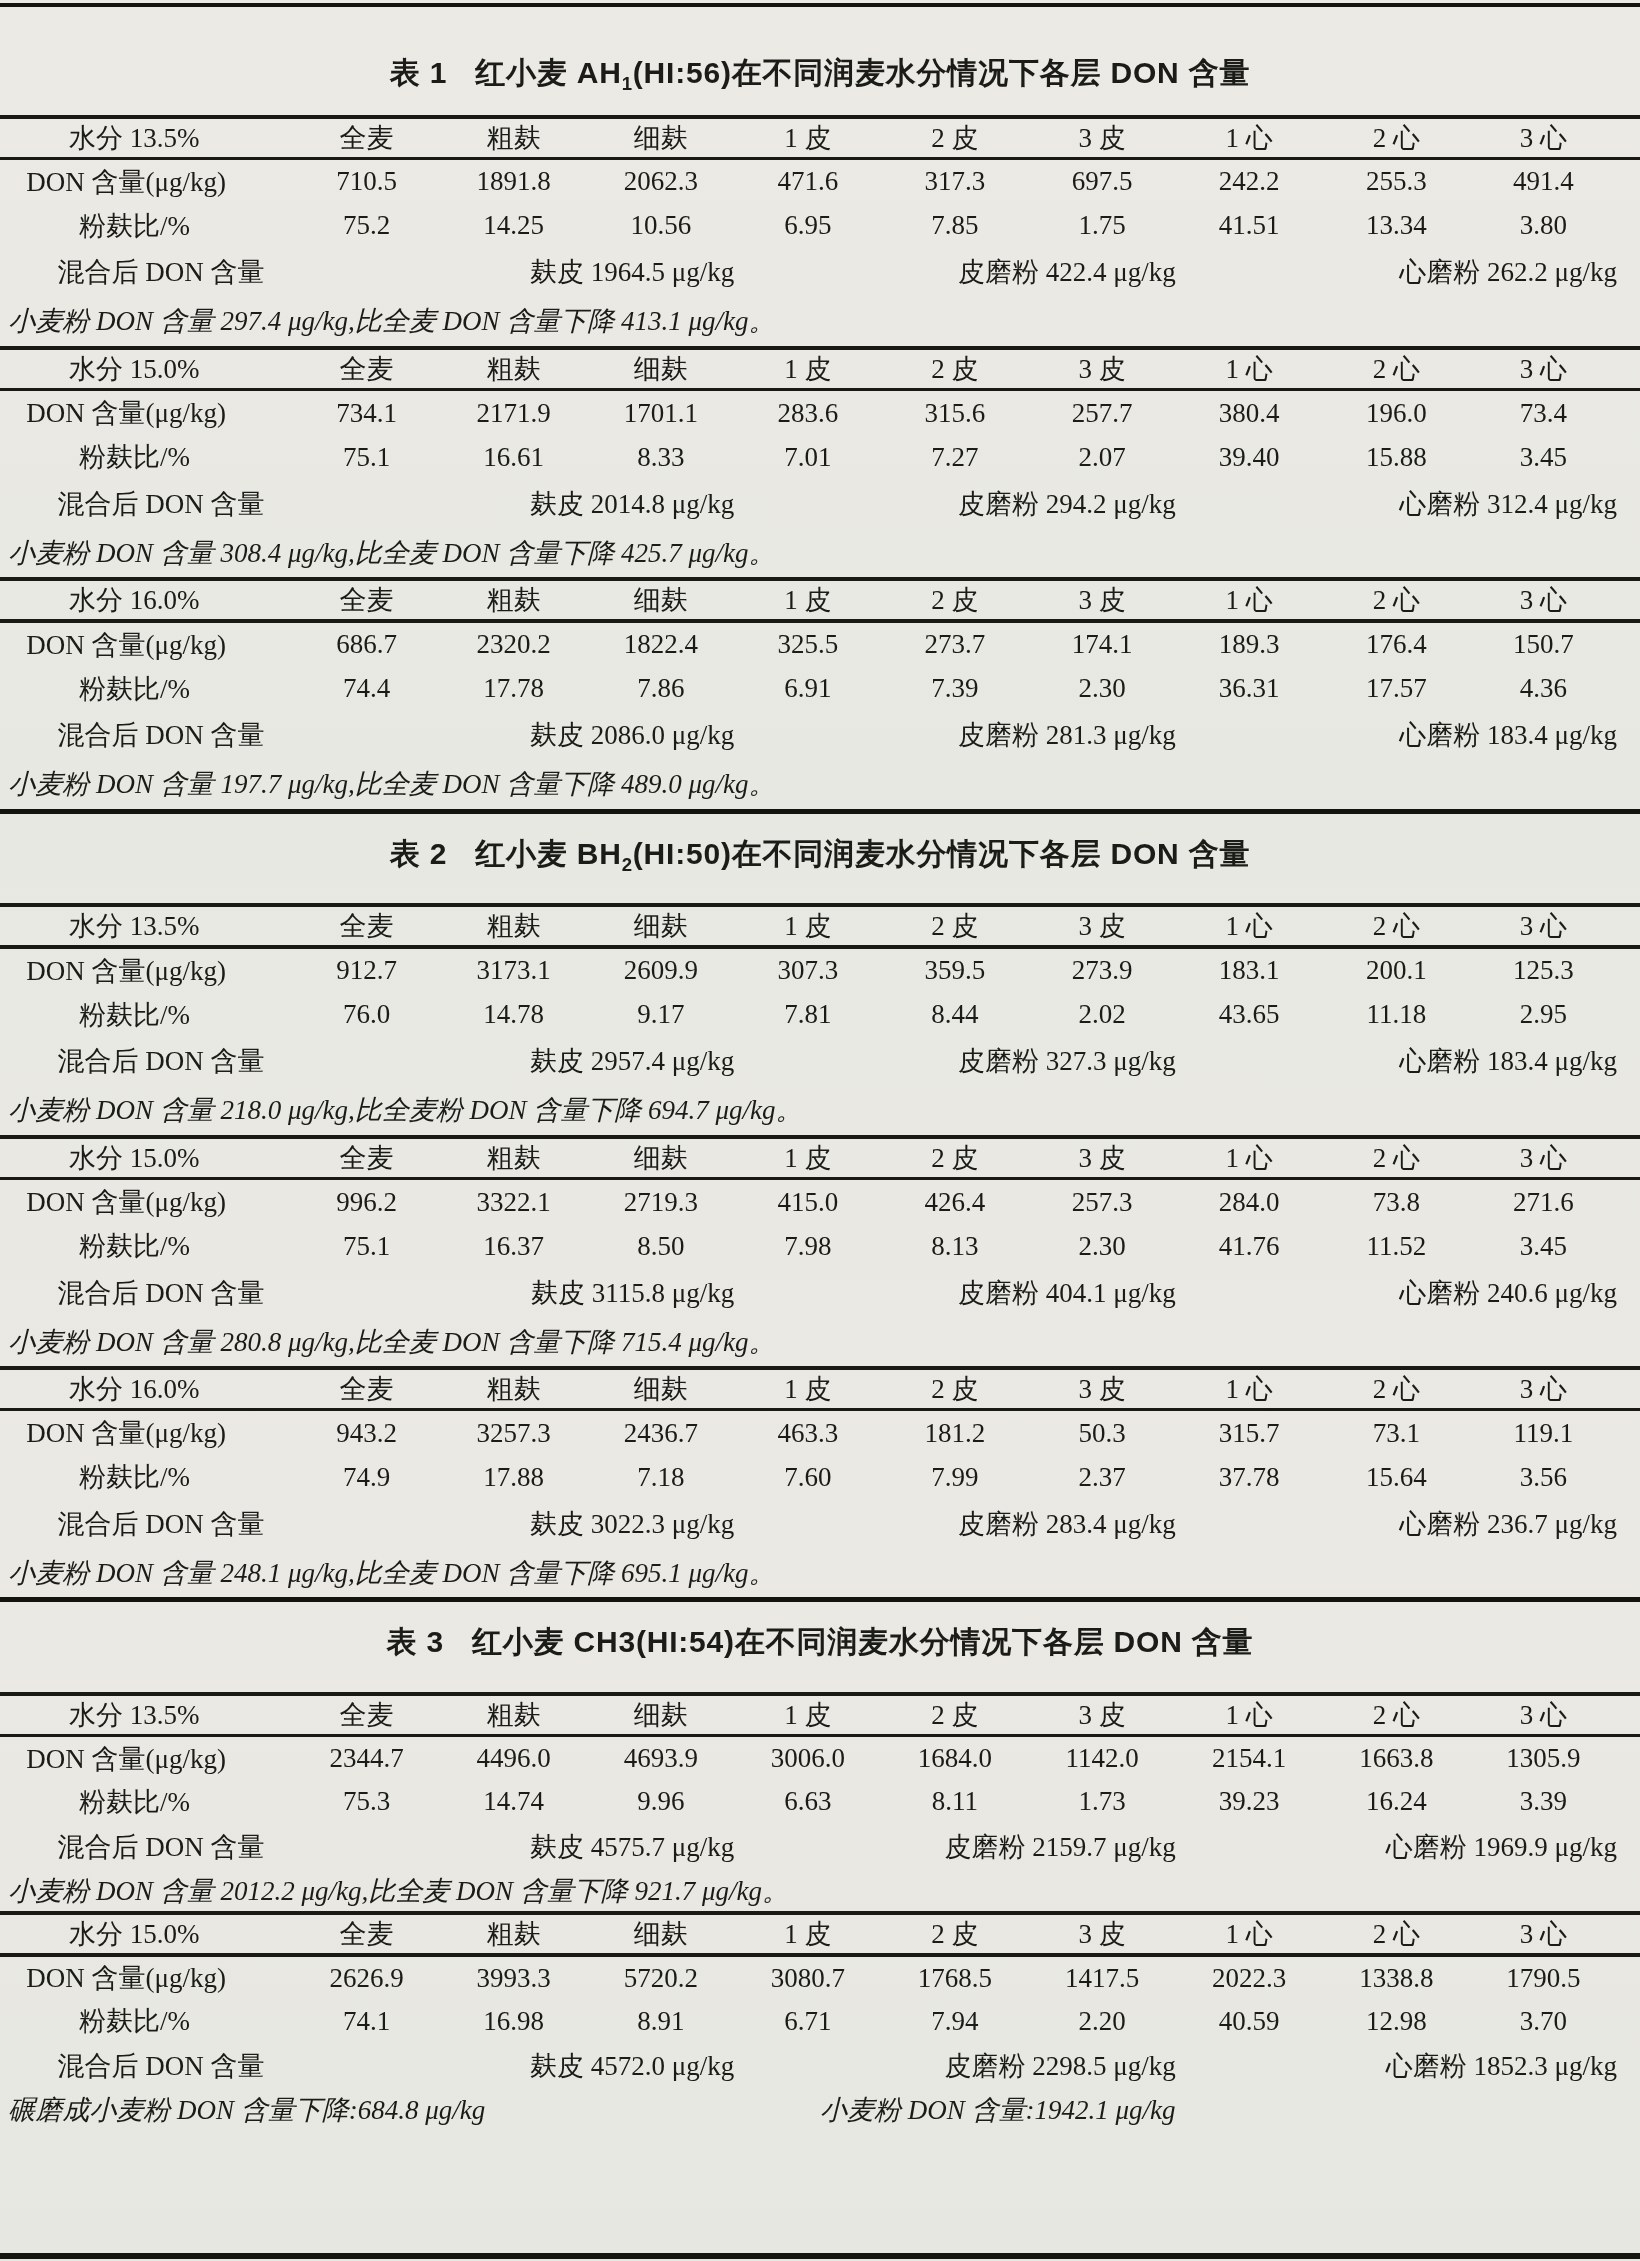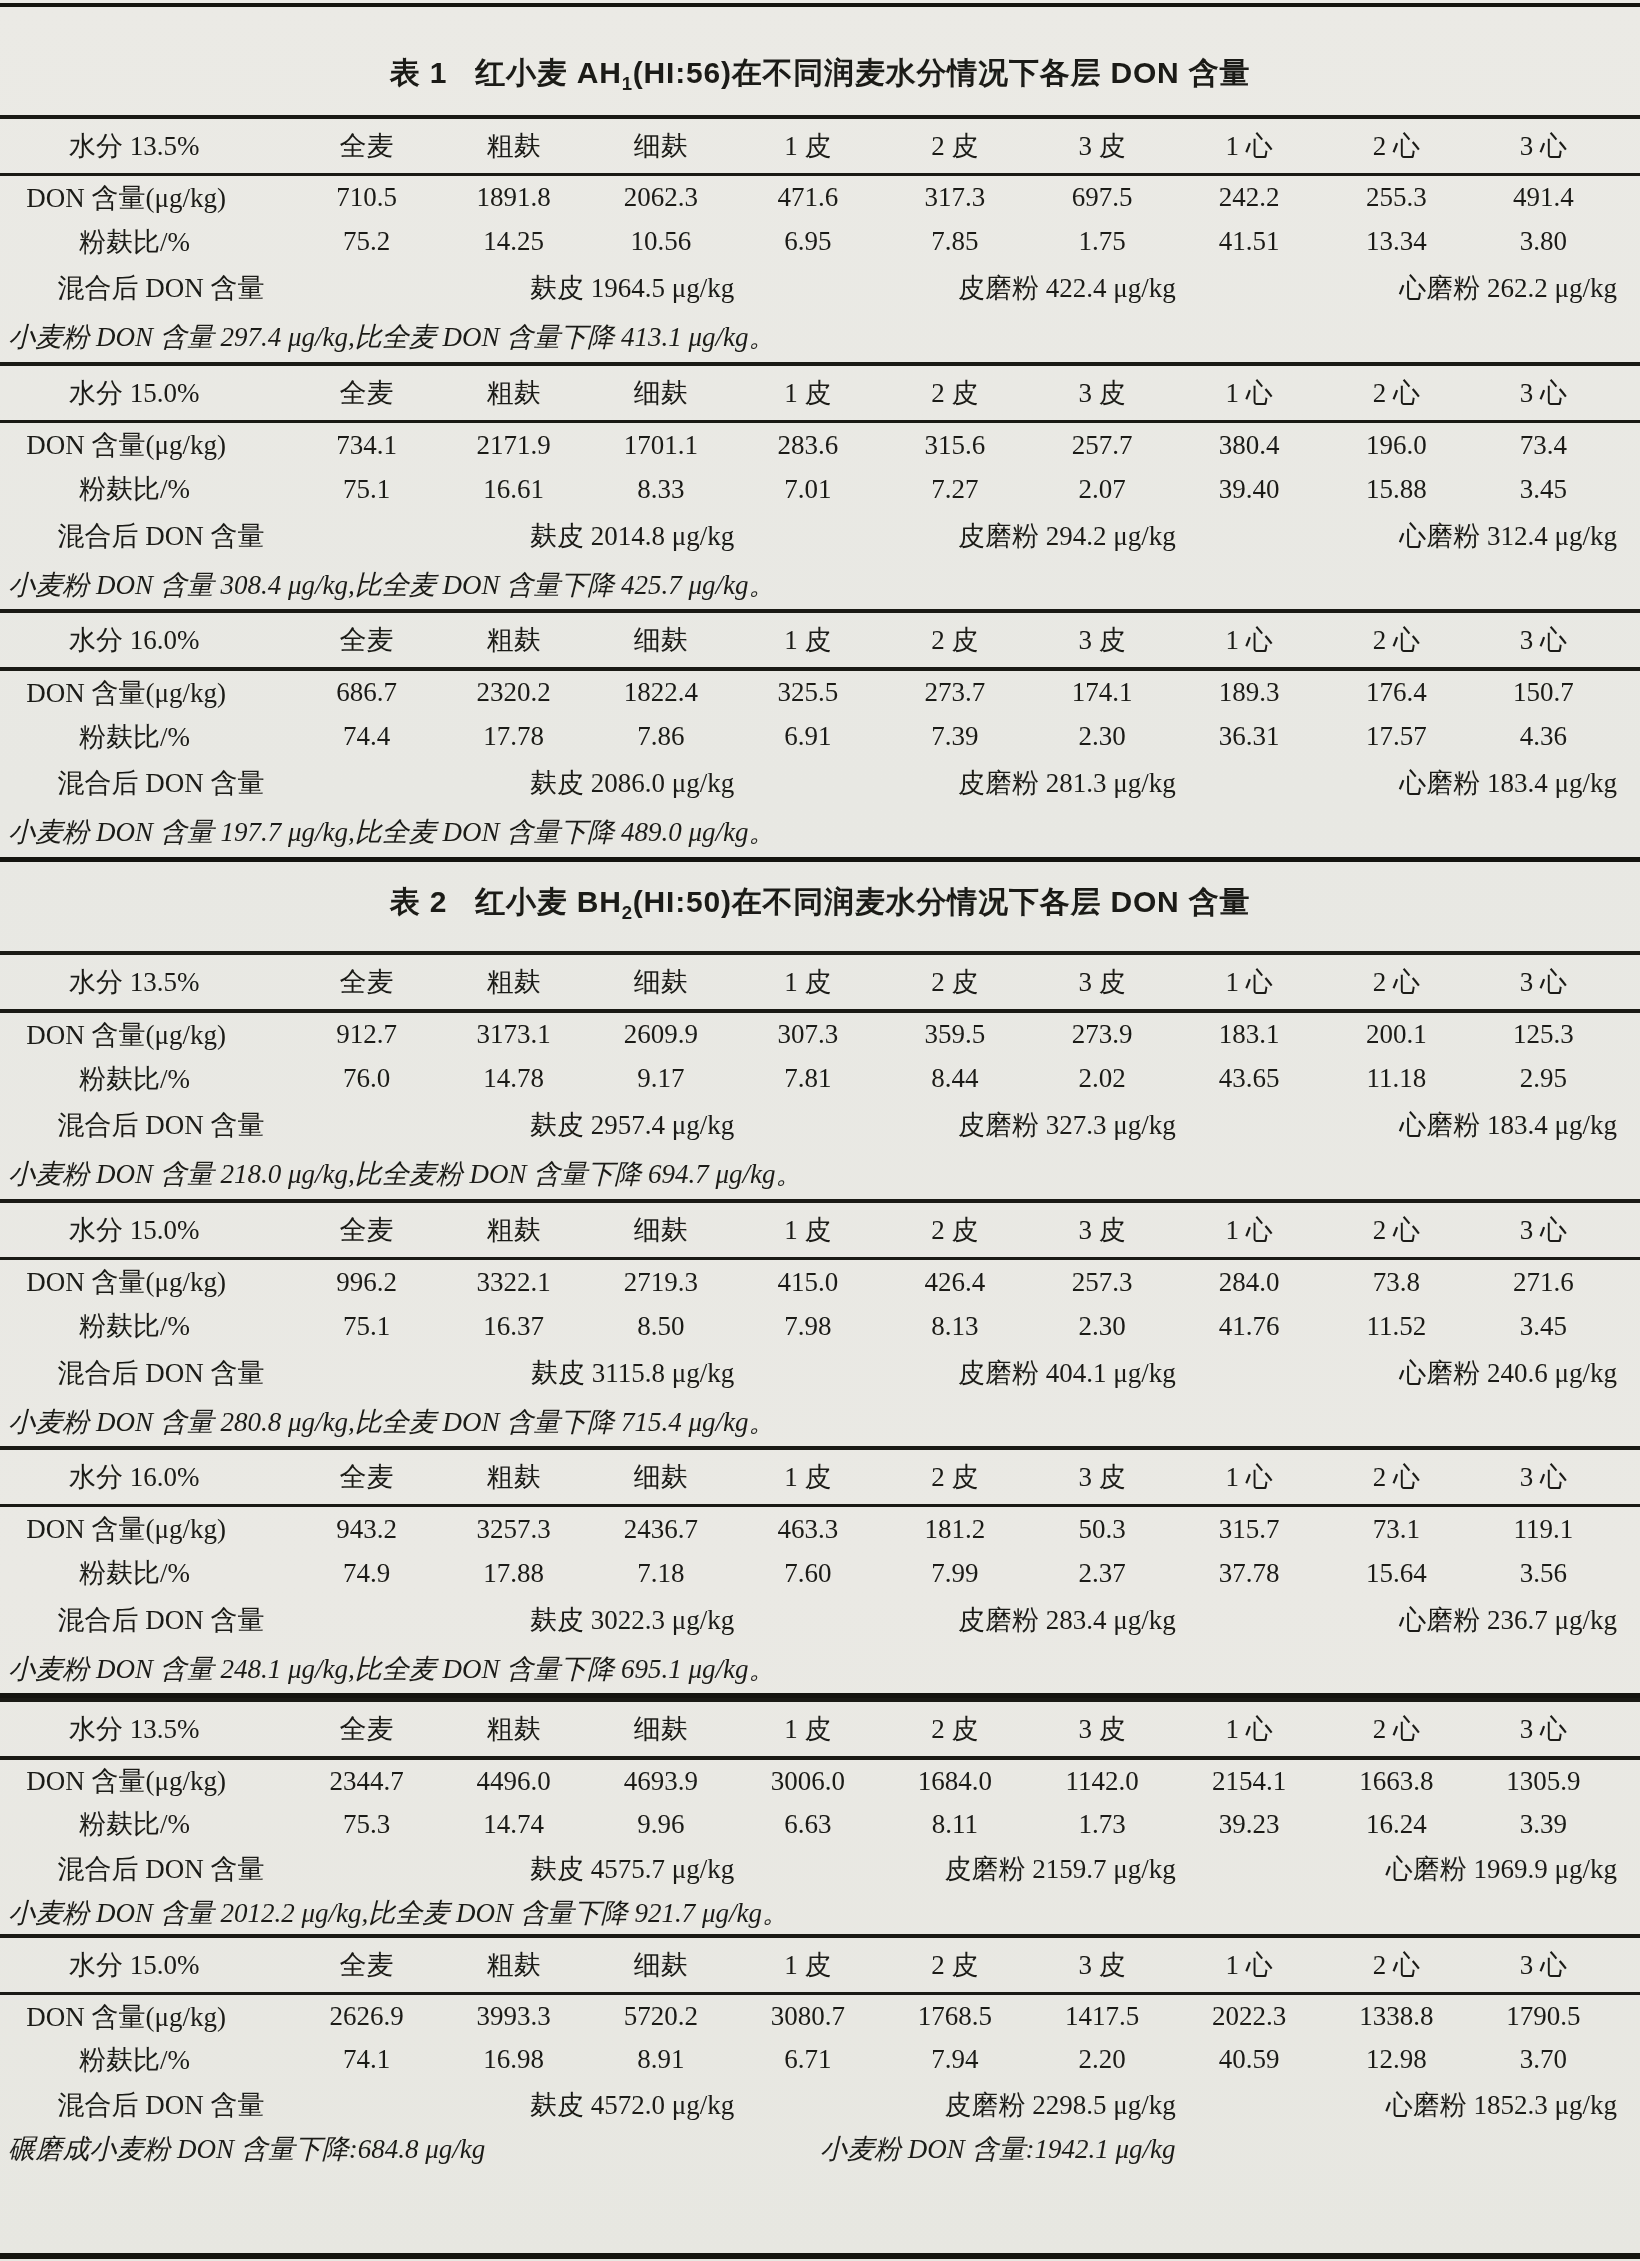--- a/index.html
+++ b/index.html
@@ -27,21 +27,21 @@
   .title-gap{display:inline-block;width:28px;}
   .table-title sub{font-size:0.62em;}
   .rule{height:3.3px;background:#1a1a15;}
   .rule-top5{height:4.1px;}
   .rule-end{height:4.9px;background:#14140f;}
   .grid{
     display:grid;grid-template-columns:270px repeat(9,1fr);
     align-items:center;padding:0 23px;
     font-size:27px;
   }
-  .header-row{height:54px;}
+  .header-row{height:38px;}
   .data-row{height:44px;}
   .mixed-row{height:49px;}
   .cell{text-align:center;white-space:nowrap;}
   .label{white-space:nowrap;}
   .moisture{padding-left:46px;}
   .don-label{padding-left:3.3px;}
   .ratio-label{padding-left:56px;}
   .mixed-label{padding-left:6.5px;margin-left:28px;}
   .mixed-cell{text-align:right;white-space:nowrap;}
   .mixed-bran{grid-column:3 / span 2;}
@@ -376,20 +376,21 @@
     <div class="footer-row single">
       <div class="footer-left">小麦粉 DON 含量 248.1 μg/kg,比全麦 DON 含量下降 695.1 μg/kg。</div>
 
     </div>
   </div>
 </div>
   <div class="rule rule-end"></div>
       </section>
 
   <section class="wtable">
+    <h2 class="table-title"><span>表 3</span><span class="title-gap"></span><span>红小麦 CH3</span><sub></sub><span>(HI:54)在不同润麦水分情况下各层 DON 含量</span></h2>
     <div class="sections">
   <div class="section">
     <div class="rule rule-top5"></div>
     <div class="grid header-row">
       <div class="label moisture">水分 13.5%</div>
     <div class="cell">全麦</div>
               <div class="cell">粗麸</div>
               <div class="cell">细麸</div>
               <div class="cell">1 皮</div>
               <div class="cell">2 皮</div>

